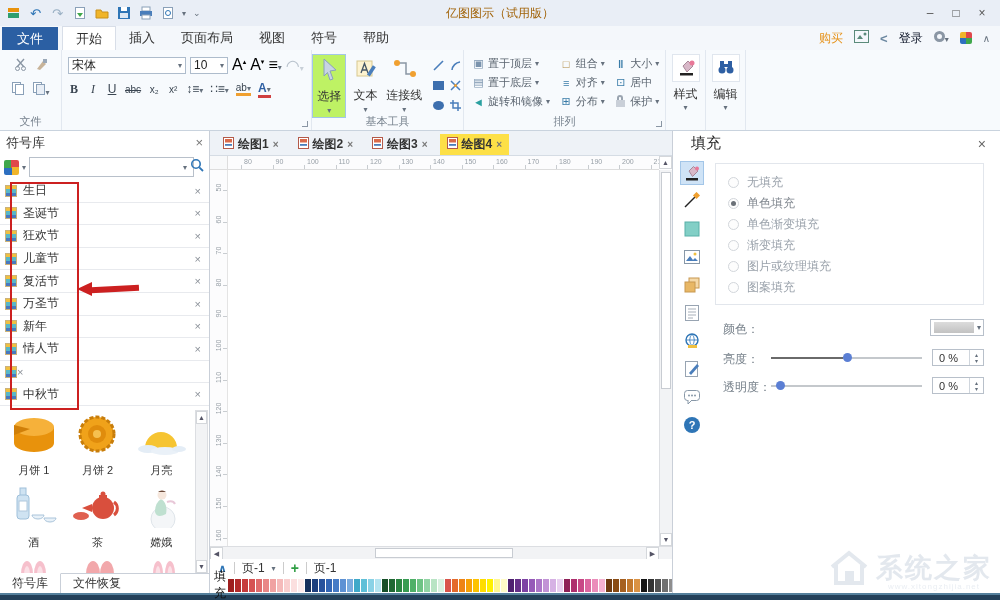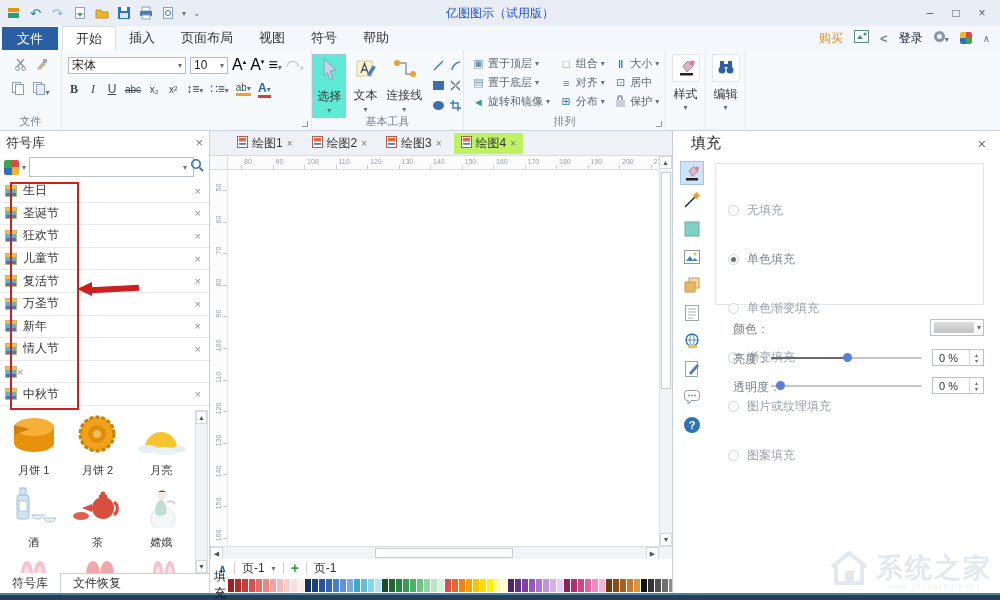--- a/index.html
+++ b/index.html
@@ -5,21 +5,21 @@
   html,body{margin:0;padding:0;}
   body{width:1000px;height:600px;overflow:hidden;background:#fff;
        font-family:"Liberation Sans","DejaVu Sans",sans-serif;
        -webkit-font-smoothing:antialiased;}
   #app{position:relative;width:1000px;height:600px;background:#fff;}
 
   
   .titlebar{height:26px;background:#e9eef6;display:flex;align-items:center;position:relative;}
   .qa{display:flex;gap:7px;padding-left:6px;align-items:center;z-index:2;}
   .qico{width:15px;height:15px;display:inline-flex;align-items:center;justify-content:center;font-size:13px;line-height:1;}
-  .title{position:absolute;left:0;right:0;text-align:center;font-size:12px;color:#1d4ed8;}
+  .title{position:absolute;left:0;right:0;text-align:center;font-size:12px;color:#a16207;}
   .winbtns{margin-left:auto;display:flex;gap:2px;padding-right:6px;z-index:2;}
   .winbtn{width:24px;height:20px;text-align:center;color:#555;font-size:12px;line-height:20px;}
 
   
   .menubar{height:24px;background:#f4f7fb;display:flex;align-items:stretch;position:relative;}
   .file-btn{width:56px;background:#2b5fa3;color:#fff;font-size:13px;display:flex;align-items:center;justify-content:center;margin:1px 0 0 2px;}
   #menu-tabs{display:flex;margin-left:4px;}
   .mtab{padding:0 13px;font-size:13px;color:#333;display:flex;align-items:center;}
   .mtab.active{background:#fff;border:1px solid #d8dee8;border-bottom:none;}
   .menu-right{margin-left:auto;display:flex;align-items:center;gap:11px;padding-right:10px;font-size:12px;}
@@ -38,21 +38,21 @@
   .g-file{width:62px;}
   .g-file .r1,.g-file .r2{display:flex;gap:8px;justify-content:center;align-items:center;height:24px;}
   .g-font{width:250px;padding-left:6px;}
   .fr1{display:flex;align-items:center;gap:4px;height:22px;}
   .combo{height:17px;border:1px solid #aebccc;background:#fff;font-size:12px;color:#222;display:flex;align-items:center;padding:0 3px;box-sizing:border-box;}
   .combo .dd{margin-left:auto;font-size:8px;color:#66717e;}
   .fr2{display:flex;align-items:center;gap:7px;height:26px;font-size:12px;color:#3b4652;}
   .fbtn{min-width:12px;text-align:center;}
   .g-basic{width:152px;display:flex;gap:2px;}
   .bigbtn{width:40px;display:flex;flex-direction:column;align-items:center;font-size:12px;color:#333;padding-top:2px;height:64px;box-sizing:border-box;}
-  .bigbtn.sel{background:#5eead4;border:1px solid #a3c6e8;}
+  .bigbtn.sel{background:#bef264;border:1px solid #a3c6e8;}
   .bigbtn .blabel{margin-top:2px;}
   .bigbtn .bdd{font-size:8px;color:#66717e;margin-top:1px;}
   .shapegrid{display:grid;grid-template-columns:16px 16px;grid-auto-rows:19px;gap:1px;margin-left:4px;padding-top:2px;}
   .shapegrid span{display:flex;align-items:center;justify-content:center;}
   .g-arr{width:202px;padding-left:4px;}
   #arr-grid{display:grid;grid-template-columns:auto auto auto;grid-auto-rows:19px;}
   .aitem{display:flex;align-items:center;gap:3px;font-size:11px;color:#5b6570;padding:0 4px;white-space:nowrap;}
   .ai{width:13px;height:13px;display:inline-flex;align-items:center;justify-content:center;font-size:11px;color:#7a93ad;position:relative;flex:none;}
   .ai-front::before{content:"▣";}
   .ai-group::before{content:"□";color:#b08840;}
@@ -96,23 +96,23 @@
   .sp-tabs{position:absolute;bottom:0;left:0;right:0;height:19px;border-top:1px solid #c9cfd8;display:flex;font-size:12px;color:#333;background:#fff;}
   .sp-tab{padding:0 12px;display:flex;align-items:center;}
   .sp-tab.active{border-right:1px solid #c9cfd8;background:#fff;margin-top:-1px;border-top:1px solid #fff;}
   .red-rect{position:absolute;left:10px;top:51px;width:65px;height:224px;border:2px solid #cc2020;pointer-events:none;z-index:3;}
   .red-arrow{position:absolute;left:77px;top:151px;width:62px;height:14px;pointer-events:none;z-index:3;}
   .red-arrow .head{position:absolute;left:0;top:0;width:0;height:0;border-top:7px solid transparent;border-bottom:7px solid transparent;border-right:15px solid #cc2020;}
   .red-arrow .shaft{position:absolute;left:14px;top:4px;width:48px;height:6px;background:#cc2020;transform:rotate(-3deg);}
 
   
   .canvascol{flex:1;display:flex;flex-direction:column;min-width:0;background:#fff;}
-  .ctabbar{height:24px;background:#eef2f7;border-bottom:1px solid #d5dce4;display:flex;align-items:center;padding-left:20px;gap:5px;}
+  .ctabbar{height:24px;background:#eef2f7;border-bottom:1px solid #d5dce4;display:flex;align-items:flex-end;padding-left:6px;gap:5px;font-weight:bold;}
   .ctab{height:21px;display:flex;align-items:center;gap:4px;padding:0 7px;font-size:12px;color:#333;}
-  .ctab.active{background:#bef264;}
+  .ctab.active{background:#fde047;}
   .ctab .x{color:#777;font-size:10px;}
   .rulerrow{height:14px;display:flex;}
   .rcorner{width:18px;background:#f8f9fa;border-right:1px solid #ddd;border-bottom:1px solid #ddd;box-sizing:border-box;flex:none;}
   .hruler{flex:1;position:relative;background:#fcfcfd;border-bottom:1px solid #ddd;overflow:hidden;box-sizing:border-box;}
   .hnum{position:absolute;top:2px;font-size:7px;color:#98a0a8;}
   .scrolltop{width:13px;flex:none;}
   .cbody{flex:1;display:flex;min-height:0;}
   .vruler{width:18px;position:relative;background:#fcfcfd;border-right:1px solid #e4e4e4;overflow:hidden;box-sizing:border-box;flex:none;}
   .vnum{position:absolute;left:1px;width:14px;text-align:center;font-size:7px;color:#98a0a8;transform:rotate(-90deg);}
   .cwhite{flex:1;background:#fff;}
@@ -132,26 +132,26 @@
   .sw{width:6px;margin-right:1px;flex:none;}
 
   
   .rpanel{width:328px;border-left:1px solid #c9cfd8;position:relative;background:#fff;box-sizing:border-box;flex:none;}
   .fp-header{height:25px;display:flex;align-items:center;padding:0 14px 0 18px;font-size:15px;color:#222;}
   .fp-header .x{margin-left:auto;color:#666;font-size:14px;}
   .fp-strip{position:absolute;left:4px;top:30px;width:30px;display:flex;flex-direction:column;gap:4px;align-items:center;}
   .strip-ico{width:24px;height:24px;display:flex;align-items:center;justify-content:center;}
   .strip-ico.active{background:#cfe3f6;border:1px solid #a3c6e8;box-sizing:border-box;}
   .fp-box{position:absolute;left:42px;top:32px;right:16px;height:142px;border:1px solid #e2e6ec;padding:8px 0 0 12px;box-sizing:border-box;}
-  .fopt{display:flex;align-items:center;gap:8px;height:21px;font-size:12px;color:#9aa2ab;margin-top:28px;}
+  .fopt{display:flex;align-items:center;gap:8px;height:21px;font-size:12px;color:#9aa2ab;}
   .radio{width:11px;height:11px;border:1px solid #d2d6db;border-radius:50%;background:#fdfdfd;position:relative;flex:none;box-sizing:border-box;}
   .radio.sel::after{content:"";position:absolute;left:2px;top:2px;width:5px;height:5px;border-radius:50%;background:#6b7178;}
   .fopt.sel{color:#80878f;}
   .fp-row{position:absolute;left:46px;right:16px;height:18px;font-size:12px;color:#76808a;}
-  .fp-row .rl{position:absolute;left:14px;top:2px;}
+  .fp-row .rl{position:absolute;left:4px;top:2px;}
   .sldtrack{position:absolute;left:52px;right:62px;top:8px;height:2px;background:#c4c8cc;}
   .sldhandle{position:absolute;top:-4px;width:9px;height:9px;border-radius:50%;background:#5b7fd4;}
   .spin{position:absolute;right:0;width:52px;height:17px;border:1px solid #b8c0ca;font-size:11px;color:#333;display:flex;align-items:center;padding-left:6px;box-sizing:border-box;background:#fff;}
   .spin .ud{margin-left:auto;width:13px;align-self:stretch;border-left:1px solid #d0d6dd;display:flex;flex-direction:column;align-items:center;justify-content:center;font-size:6px;color:#66717e;line-height:6px;}
   .swatchdd{position:absolute;right:0;top:0;width:54px;height:17px;border:1px solid #b8c0ca;display:flex;align-items:center;box-sizing:border-box;background:#fff;}
   .swatchdd .cs{flex:1;height:11px;margin:0 3px;background:linear-gradient(#dcdcdc,#c2c2c2);}
   .swatchdd .dd{font-size:8px;color:#66717e;padding-right:2px;}
   .fp-watermark{position:absolute;right:8px;bottom:2px;display:flex;align-items:flex-end;gap:4px;color:#e3e8ee;pointer-events:none;}
   .wm-text{font-size:27px;font-weight:bold;letter-spacing:2px;line-height:1;}
   .wm-sub{font-size:8px;color:#eaeef3;text-align:center;letter-spacing:1px;}

